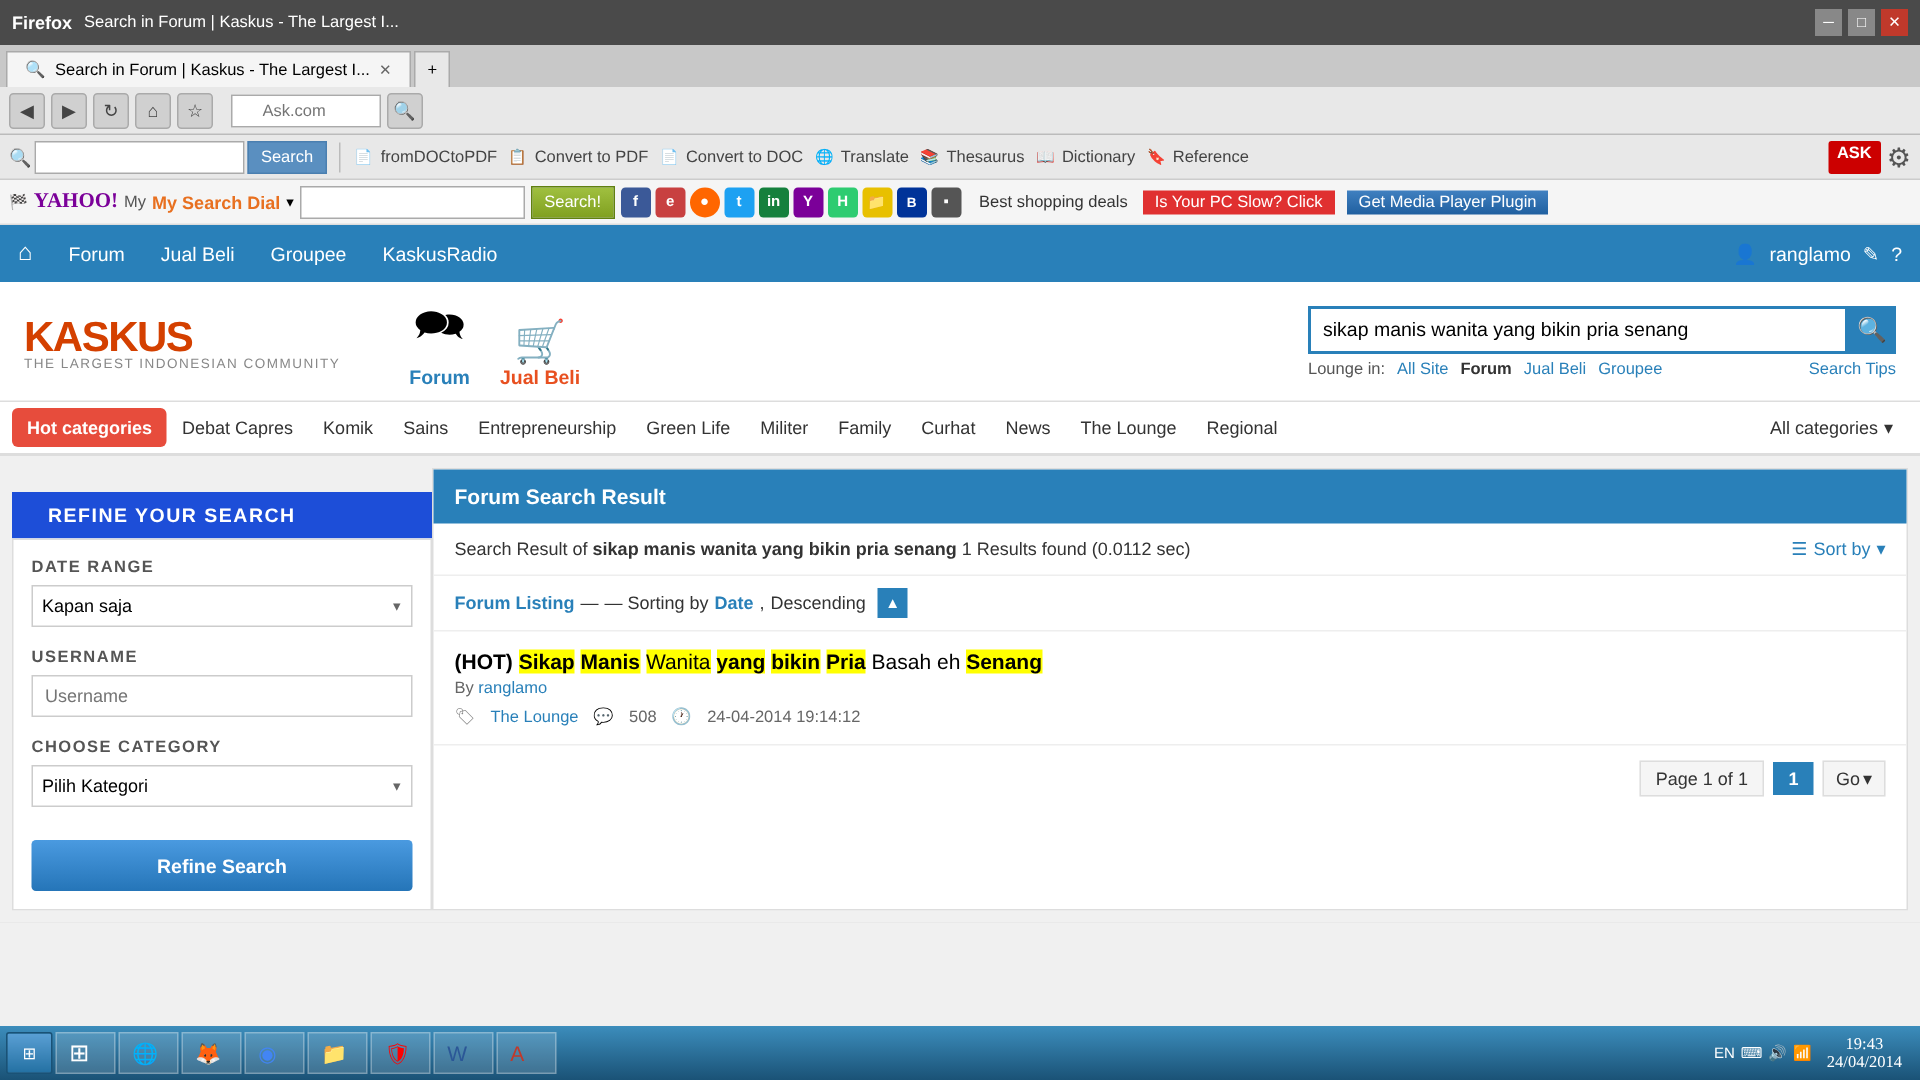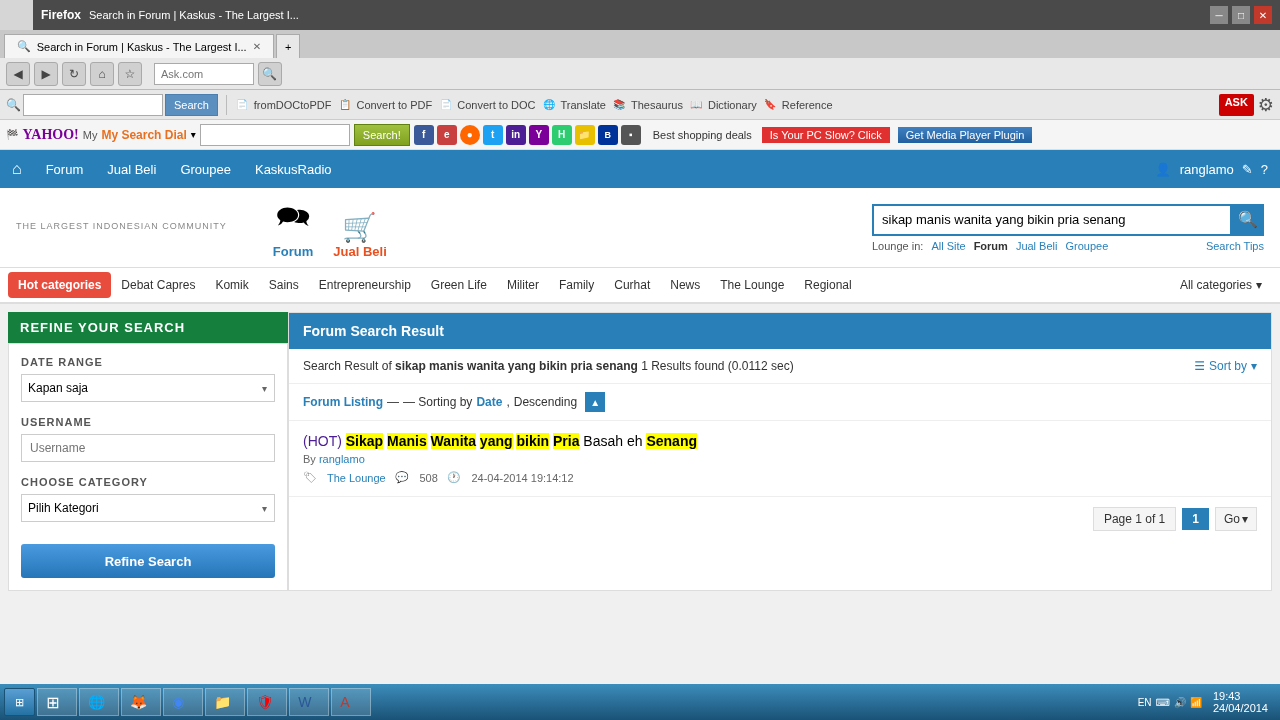--- a/index.html
+++ b/index.html
@@ -1,20 +1,20 @@
 <!DOCTYPE html>
 <html><head>
   <meta charset="utf-8">
   <style>
     * { margin: 0; padding: 0; box-sizing: border-box; }
     body { font-family: Arial, sans-serif; font-size: 12px; background: #f0f0f0; width: 1280px; height: 720px; overflow: hidden; }
 
     
     .browser-chrome { background: #d6d6d6; }
-    .title-bar { background: #4a4a4a; display: flex; align-items: center; height: 30px; padding: 0 8px; gap: 8px; margin-left: 33px; }
+    .title-bar { background: #4a4a4a; display: flex; align-items: center; height: 30px; padding: 0 8px; gap: 8px; }
     .title-bar-text { color: white; font-size: 11px; flex: 1; }
     .title-bar-controls { display: flex; gap: 4px; }
     .tb-btn { width: 18px; height: 18px; border: none; cursor: pointer; font-size: 10px; color: white; display: flex; align-items: center; justify-content: center; }
     .tb-btn.minimize { background: #888; }
     .tb-btn.maximize { background: #888; }
     .tb-btn.close { background: #c0392b; }
 
     .tab-bar { background: #c8c8c8; display: flex; align-items: flex-end; height: 28px; padding: 0 4px; gap: 2px; }
     .browser-tab { background: #e8e8e8; border: 1px solid #aaa; border-bottom: none; padding: 4px 12px; font-size: 11px; display: flex; align-items: center; gap: 6px; height: 24px; cursor: pointer; }
     .browser-tab.active { background: #f5f5f5; }
@@ -61,21 +61,21 @@
 
     .categories-bar { background: white; display: flex; align-items: center; height: 36px; padding: 0 8px; border-bottom: 2px solid #ddd; overflow: hidden; }
     .cat-btn { padding: 6px 10px; font-size: 12px; cursor: pointer; color: #333; white-space: nowrap; }
     .cat-btn.hot { background: #e74c3c; color: white; border-radius: 4px; font-weight: bold; }
     .all-cat-btn { margin-left: auto; padding: 6px 10px; font-size: 12px; cursor: pointer; color: #333; display: flex; align-items: center; gap: 4px; }
 
     .main-content { display: flex; gap: 0; padding: 8px; background: #f0f0f0; }
 
     
     .sidebar { width: 280px; min-width: 280px; }
-    .refine-header { background: #15803d; color: white; padding: 8px 12px; font-size: 13px; font-weight: bold; letter-spacing: 1px; }
+    .refine-header { background: #1d4ed8; color: white; padding: 8px 24px; font-size: 13px; font-weight: bold; letter-spacing: 1px; margin-top: 16px; }
     .sidebar-inner { background: white; border: 1px solid #ddd; padding: 12px; }
     .sidebar-section { margin-bottom: 14px; }
     .sidebar-label { font-size: 11px; font-weight: bold; color: #555; letter-spacing: 1px; margin-bottom: 6px; text-transform: uppercase; }
     .sidebar-input { width: 100%; height: 28px; border: 1px solid #ccc; padding: 4px 8px; font-size: 12px; }
     .sidebar-select { width: 100%; height: 28px; border: 1px solid #ccc; padding: 2px 6px; font-size: 12px; background: white; appearance: none; -webkit-appearance: none; cursor: pointer; }
     .select-wrapper { position: relative; }
     .select-arrow { position: absolute; right: 8px; top: 50%; transform: translateY(-50%); pointer-events: none; font-size: 10px; color: #666; }
     .refine-search-btn { width: 100%; height: 34px; background: linear-gradient(#4a9ae0, #2575b8); border: none; color: white; font-size: 13px; font-weight: bold; cursor: pointer; border-radius: 3px; margin-top: 8px; }
 
     
@@ -84,39 +84,39 @@
     .results-meta { padding: 10px 14px; font-size: 12px; color: #333; border-bottom: 1px solid #eee; display: flex; align-items: center; justify-content: space-between; }
     .results-meta strong { color: #333; }
     .sort-btn { font-size: 12px; color: #2980b9; cursor: pointer; display: flex; align-items: center; gap: 4px; }
 
     .forum-listing-bar { padding: 8px 14px; font-size: 12px; color: #333; border-bottom: 1px solid #eee; display: flex; align-items: center; gap: 4px; }
     .forum-listing-bar strong { color: #2980b9; }
     .collapse-btn { width: 20px; height: 20px; background: #2980b9; color: white; border: none; cursor: pointer; font-size: 10px; margin-left: 4px; }
 
     .result-item { padding: 12px 14px; border-bottom: 1px solid #eee; }
     .result-title { font-size: 14px; margin-bottom: 4px; }
-    .result-title .hot-label { color: #4c1d95; font-weight: normal; }
+    .result-title .hot-label { color: #000000; font-weight: bold; }
     .result-author { font-size: 11px; color: #666; margin-bottom: 6px; }
     .result-author a { color: #2980b9; text-decoration: none; }
     .result-excerpt { font-size: 12px; color: #333; margin-bottom: 6px; line-height: 1.5; }
     .result-meta { display: flex; align-items: center; gap: 10px; font-size: 11px; color: #666; }
     .result-meta a { color: #2980b9; text-decoration: none; }
     .result-meta .tag-icon { color: #888; }
 
     .pagination-bar { padding: 10px 14px; display: flex; justify-content: flex-end; align-items: center; gap: 6px; }
     .page-info { font-size: 12px; color: #333; background: #f5f5f5; border: 1px solid #ddd; padding: 4px 10px; }
     .page-num { font-size: 12px; color: white; background: #2980b9; border: none; padding: 4px 10px; cursor: pointer; font-weight: bold; }
     .page-go { font-size: 12px; color: #333; background: #f5f5f5; border: 1px solid #ddd; padding: 4px 8px; cursor: pointer; display: flex; align-items: center; gap: 2px; }
 
     
     .taskbar { position: fixed; bottom: 0; left: 0; right: 0; height: 36px; background: linear-gradient(#3c8dbc, #1a5276); display: flex; align-items: center; padding: 0 4px; gap: 2px; z-index: 100; }
     .taskbar-start { background: linear-gradient(#5a9fd4, #2471a3); border: 1px solid #1a5276; color: white; font-size: 11px; padding: 2px 10px; height: 28px; cursor: pointer; display: flex; align-items: center; gap: 4px; border-radius: 2px; }
     .taskbar-item { background: rgba(255,255,255,0.15); border: 1px solid rgba(255,255,255,0.3); color: white; font-size: 11px; padding: 2px 8px; height: 28px; cursor: pointer; display: flex; align-items: center; gap: 4px; min-width: 40px; }
     .taskbar-spacer { flex: 1; }
-    .taskbar-clock { color: white; font-size: 11px; text-align: left; padding: 2px 8px; }
+    .taskbar-clock { color: white; font-size: 11px; text-align: center; padding: 2px 8px; font-family: Liberation Serif, serif; }
     .taskbar-sys { display: flex; align-items: center; gap: 4px; color: white; font-size: 10px; }
     .taskbar-app-icons { display: flex; gap: 2px; }
 
     .search-area-wrapper { display: flex; align-items: center; gap: 0; }
   </style>
 </head>
 <body>
 
 <div class="browser-chrome">
 
@@ -139,21 +139,21 @@
     <div class="browser-tab" style="padding: 4px 8px;">+</div>
   </div>
 
   <div class="nav-bar">
     <button class="nav-btn">◀</button>
     <button class="nav-btn">▶</button>
     <button class="nav-btn">↻</button>
     <button class="nav-btn">⌂</button>
     <button class="nav-btn">☆</button>
     <div style="display:flex; align-items:center; gap:4px; margin-left:8px;">
-      <input style="height: 22px; border: 1px solid rgb(170, 170, 170); padding: 2px 6px; font-size: 11px; width: 100px;" type="text" placeholder="Ask.com">
+      <input style="height: 22px; border: 1px solid rgb(170, 170, 170); padding: 2px 20px; font-size: 11px; width: 100px;" type="text" placeholder="Ask.com">
       <button class="nav-btn">🔍</button>
     </div>
   </div>
 
   <div class="toolbar-bar">
     <div class="search-box-toolbar">
       <span>🔍</span>
       <input class="search-input-toolbar" type="text" value="" style="">
       <button class="search-btn-toolbar">Search</button>
     </div>
@@ -200,21 +200,21 @@
     <span style="font-size:10px;">▾</span>
     <input class="searchbar-input" type="text" style="">
     <button class="searchbar-go">
       <span>Search!</span>
     </button>
     <div class="social-icons">
       <div class="social-icon" style="background:#3b5998;">f</div>
       <div class="social-icon" style="background:#c84040;" title="eBay">e</div>
       <div class="social-icon" style="background:#ff6600; border-radius:50%;">●</div>
       <div class="social-icon" style="background:#1da1f2;">t</div>
-      <div class="social-icon" style="background:#4c1d95;">in</div>
+      <div class="social-icon" style="background:#15803d;">in</div>
       <div class="social-icon" style="background:#7b0099;">Y</div>
       <div class="social-icon" style="background:#2ecc71;">H</div>
       <div class="social-icon" style="background:#e8c000; color:#333;">📁</div>
       <div class="social-icon" style="background:#003399; font-size:9px; font-weight:bold;">B</div>
       <div class="social-icon" style="background:#555;">▪</div>
     </div>
     <span style="font-size:11px; color:#333; margin-left:8px;">Best shopping deals</span>
     <button style="background:#e03030; color:white; border:none; padding:2px 8px; font-size:11px; cursor:pointer; margin-left:6px;">
       <span>Is Your PC Slow? Click</span>
     </button>
@@ -232,20 +232,21 @@
     <div class="nav-user">
       <span>👤</span>
       <span>ranglamo</span>
       <span>✎</span>
       <span>?</span>
     </div>
   </div>
 
   <div class="kaskus-header">
     <div class="kaskus-logo">
+      <div class="logo-text">KASKUS</div>
       <span class="logo-sub">THE LARGEST INDONESIAN COMMUNITY</span>
     </div>
     <div class="forum-icon-area">
       <div class="nav-item-box">
         <div class="icon-area">🗪</div>
         <div class="label" style="color:#2980b9; font-weight:bold;">Forum</div>
       </div>
       <div class="nav-item-box">
         <div class="icon-area">🛒</div>
         <div class="label" style="color:#e85020; font-weight:bold;">Jual Beli</div>
@@ -350,21 +351,21 @@
         <button class="collapse-btn">▲</button>
       </div>
 
       <div class="result-item">
         <div class="result-title">
           <span class="hot-label">(HOT) </span>
           <span style="background:#ffff00; font-weight:bold;">Sikap</span>
           <span> </span>
           <span style="background:#ffff00; font-weight:bold;">Manis</span>
           <span> </span>
-          <span style="background:#ffff00; font-weight:bold;">Wanita</span>
+          <span style="background:#ffff00; font-weight:normal;">Wanita</span>
           <span> </span>
           <span style="background:#ffff00; font-weight:bold;">yang</span>
           <span> </span>
           <span style="background:#ffff00; font-weight:bold;">bikin</span>
           <span> </span>
           <span style="background:#ffff00; font-weight:bold;">Pria</span>
           <span> Basah eh </span>
           <span style="background:#ffff00; font-weight:bold;">Senang</span>
         </div>
         <div class="result-author">

